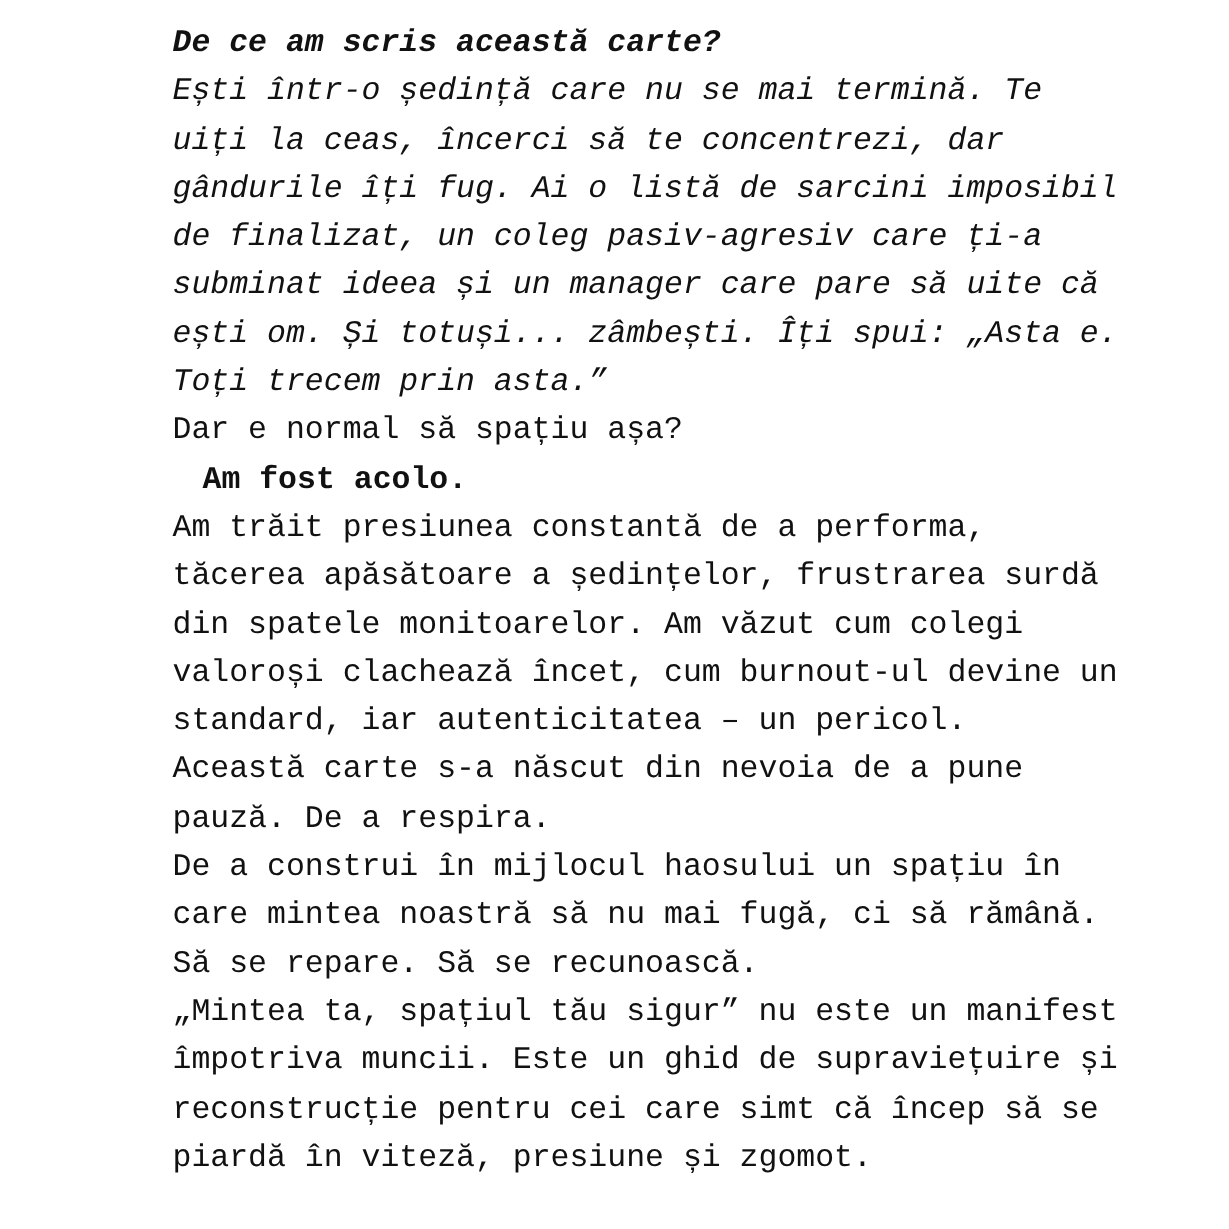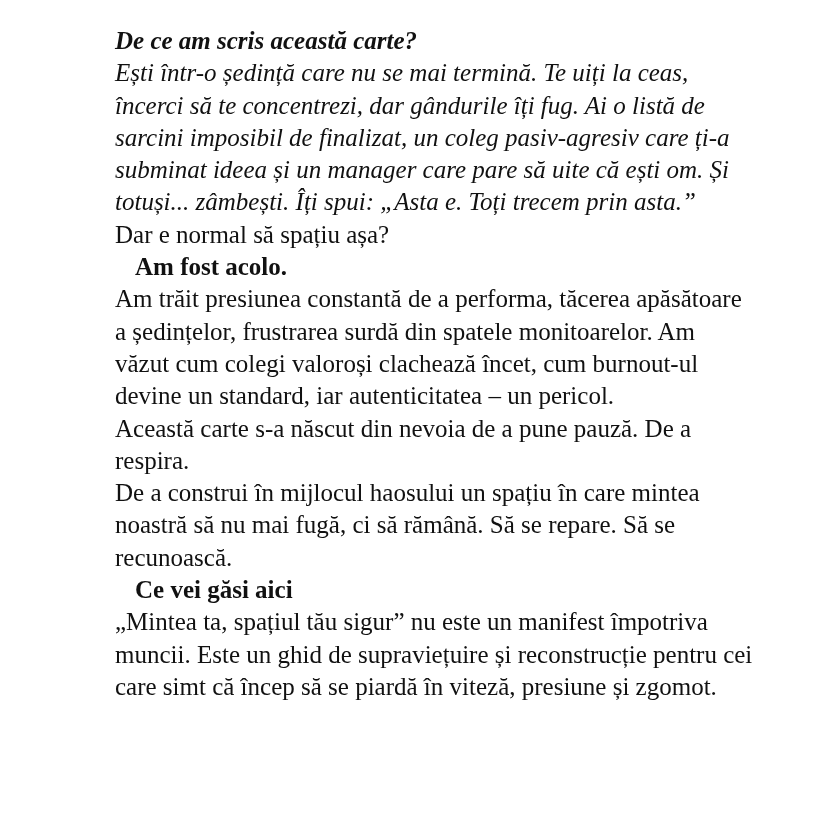--- a/index.html
+++ b/index.html
@@ -1,20 +1,20 @@
 <!DOCTYPE html>
 <html><head>
 <meta charset="utf-8">
 <style>
   html, body { margin: 0; padding: 0; background: #ffffff; }
   body { width: 819px; height: 819px; overflow: hidden; position: relative; }
   .page {
-    position: absolute; left: 115px; top: 25px; width: 640px;
-    font-family: Liberation Serif, serif;
-    font-size: 25px; line-height: 32.3px; color: #111111;
+    position: absolute; left: 115px; top: 14px; width: 640px;
+    font-family: Liberation Mono, monospace;
+    font-size: 21px; line-height: 32.3px; color: #111111;
   }
   .p { margin: 0; }
   .b { font-weight: bold; margin-left: 20px; }
   .bi { font-weight: bold; font-style: italic; }
   .i { font-style: italic; }
   ul.bullets { list-style: none; margin: 0; padding: 0; }
   ul.bullets li { position: relative; padding-left: 70px; }
   ul.bullets li .dot {
     position: absolute; left: 37px; top: 13px;
     width: 7px; height: 7px; border-radius: 50%; background: #111;
@@ -24,15 +24,14 @@
 <body>
 
 <div class="page">
   <p class="p bi">De ce am scris această carte?</p>
   <p class="p i">Ești într-o ședință care nu se mai termină. Te uiți la ceas, încerci să te concentrezi, dar gândurile îți fug. Ai o listă de sarcini imposibil de finalizat, un coleg pasiv-agresiv care ți-a subminat ideea și un manager care pare să uite că ești om. Și totuși... zâmbești. Îți spui: „Asta e. Toți trecem prin asta.”</p>
   <p class="p">Dar e normal să spațiu așa?</p>
   <p class="p b">Am fost acolo.</p>
   <p class="p">Am trăit presiunea constantă de a performa, tăcerea apăsătoare a ședințelor, frustrarea surdă din spatele monitoarelor. Am văzut cum colegi valoroși clachează încet, cum burnout-ul devine un standard, iar autenticitatea – un pericol.</p>
   <p class="p">Această carte s-a născut din nevoia de a pune pauză. De a respira.</p>
   <p class="p">De a construi în mijlocul haosului un spațiu în care mintea noastră să nu mai fugă, ci să rămână. Să se repare. Să se recunoască.</p>
-  <p class="p b">Ce vei găsi aici</p>
   <p class="p">„Mintea ta, spațiul tău sigur” nu este un manifest împotriva muncii. Este un ghid de supraviețuire și reconstrucție pentru cei care simt că încep să se piardă în viteză, presiune și zgomot.</p>
 </div>
 
 </body></html>

